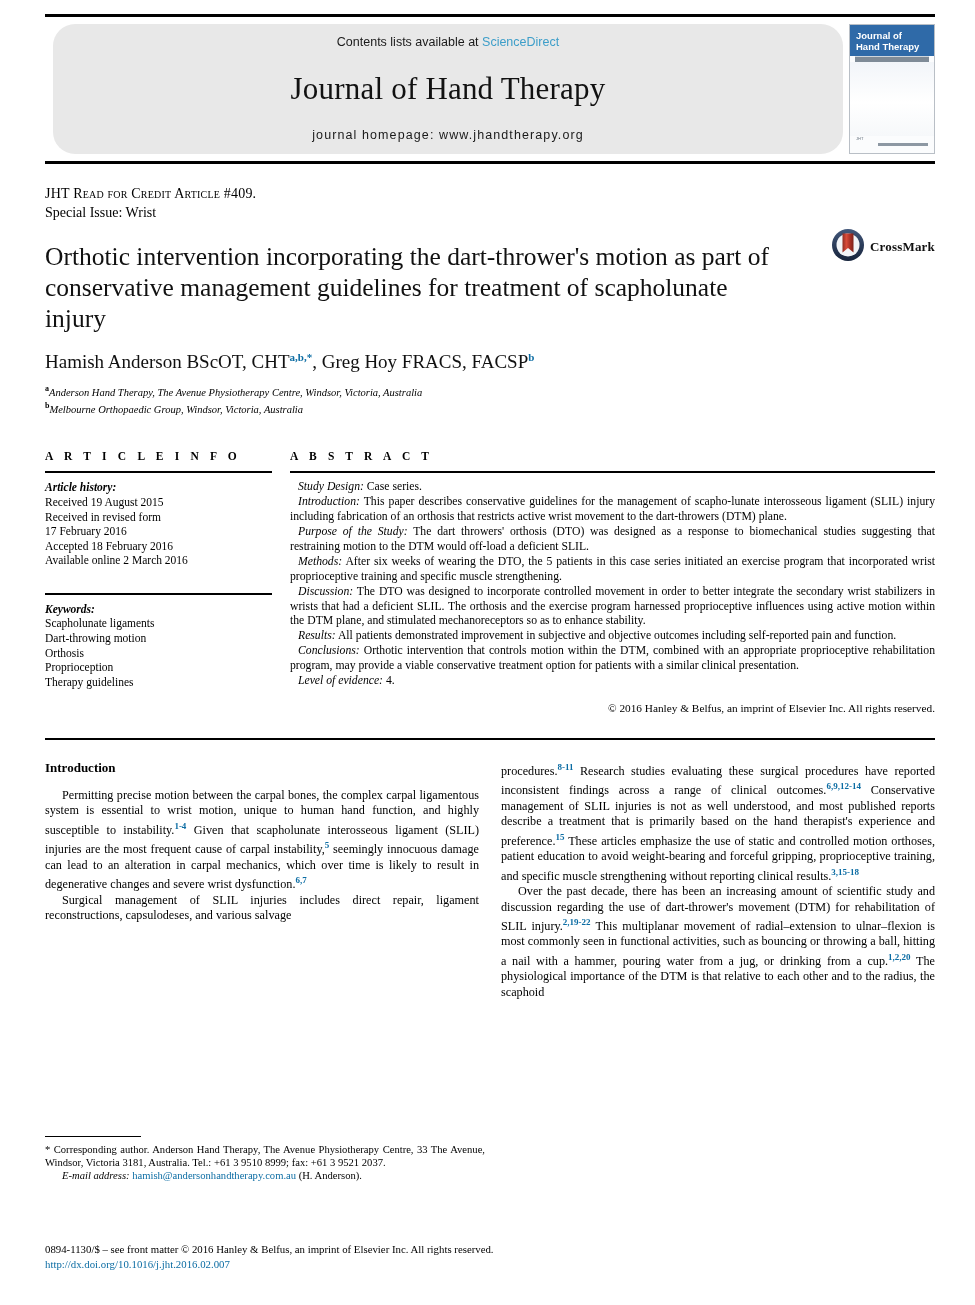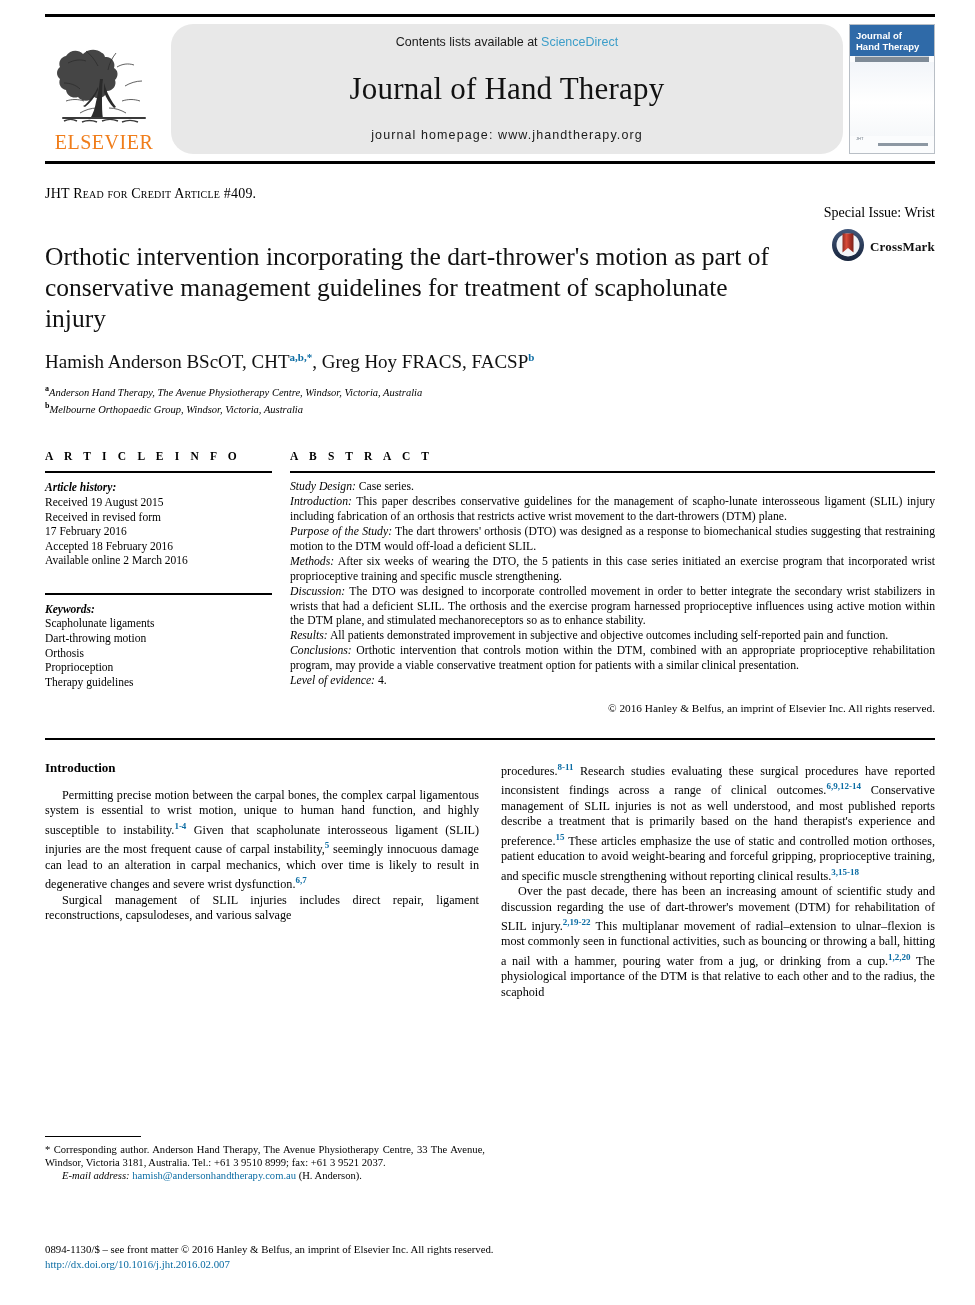--- a/index.html
+++ b/index.html
@@ -145,21 +145,20 @@
     position: relative;
   }
   .jht-line {
     font-size: 14px;
     font-variant: small-caps;
     letter-spacing: .2px;
   }
   .special-issue {
     font-size: 14px;
     margin-top: 3px;
-    text-align: right;
   }
   .art-title {
     font-size: 25.5px;
     line-height: 31px;
     margin-top: 20px;
     max-width: 740px;
     font-weight: normal;
     color: #111;
   }
   .authors {
@@ -207,21 +206,21 @@
   .sec-rule {
     border-top: 2px solid #000;
     margin-top: 9px;
     padding-top: 7px;
   }
   .info-block { font-size: 11.5px; line-height: 14.6px; }
   .info-block .ital { font-style: italic; font-weight: bold; }
   .kw-rule { border-top: 2px solid #000; margin-top: 25px; padding-top: 7px; }
   .abs-body { font-size: 11.7px; line-height: 14.9px; text-align: justify; }
   .abs-body p { margin: 0; }
-  .abs-body .lbl { font-style: italic; }
+  .abs-body .lbl { font-style: italic; margin-left: 8px; }
   .copyright {
     text-align: right;
     font-size: 11.3px;
     margin-top: 13px;
   }
 
   
   .body-rule {
     margin: 24px 40px 0 45px;
     border-top: 2px solid #000;
@@ -277,40 +276,20 @@
   .doi { color: #0b6ca3; }
 </style>
 </head>
 <body>
 
 <div class="page">
 
 
   <div class="masthead-wrap">
 
-    <div class="elsevier-logo">
-      <span>
-        <svg class="tree-svg" width="96" height="88" viewBox="0 0 96 88" aria-hidden="true">
-          <g fill="#2b2b2b">
-            <path d="M46 10c-6-5-14-4-19 1-5-5-13-4-17 2-5 1-8 6-6 11-4 3-4 9 0 12-2 5 1 10 6 11 1 6 7 9 12 7 4 5 12 5 16 0 5 3 12 0 13-6 6 0 10-6 8-11 4-4 3-10-1-12 2-6-3-12-9-11-1-3-2-4-3-4z" opacity=".88"></path>
-            <path d="M44 36c-1 8-2 16-4 23-1 6-3 12-6 17h13c-1-6-1-13-1-20 0-7 0-14 1-20z"></path>
-            <path d="M48 40c2 7 5 14 9 20l3 4-2 1c-4-4-8-10-10-16z"></path>
-            <path d="M42 44c-3 7-8 13-13 18l-2 1 2 1c5-4 10-10 13-17z"></path>
-          </g>
-          <g stroke="#2b2b2b" stroke-width="1" fill="none" opacity=".75">
-            <path d="M12 20c6-3 12-4 18-2M30 8c5 4 9 9 12 15M60 10c-4 5-7 11-8 17M78 22c-6-2-12-1-17 2M86 38c-6 0-12 2-17 5M8 40c6 0 12 2 16 6M10 58c6-2 12-2 18 0M84 58c-6-2-12-2-18 0M24 70c5-3 11-5 17-5M70 70c-5-3-11-5-17-5"></path>
-          </g>
-          <g fill="#3a3a3a">
-            <rect x="6" y="74" width="84" height="2" rx="1"></rect>
-            <path d="M8 78c4-2 9-2 13 0M26 79c5-2 10-2 15 0M46 78c5-2 11-2 16 0M66 79c5-2 11-2 16 0" stroke="#3a3a3a" stroke-width="1.4" fill="none"></path>
-          </g>
-        </svg>
-      </span>
-      <div class="elsevier-word">ELSEVIER</div>
-    </div>
 
     <div class="masthead-center">
       <div class="contents-line">
         <span>Contents lists available at </span><span class="sd">ScienceDirect</span>
       </div>
       <div class="journal-title">Journal of Hand Therapy</div>
       <div class="homepage-line">journal homepage: www.jhandtherapy.org</div>
     </div>
 
     <div class="cover-thumb">

